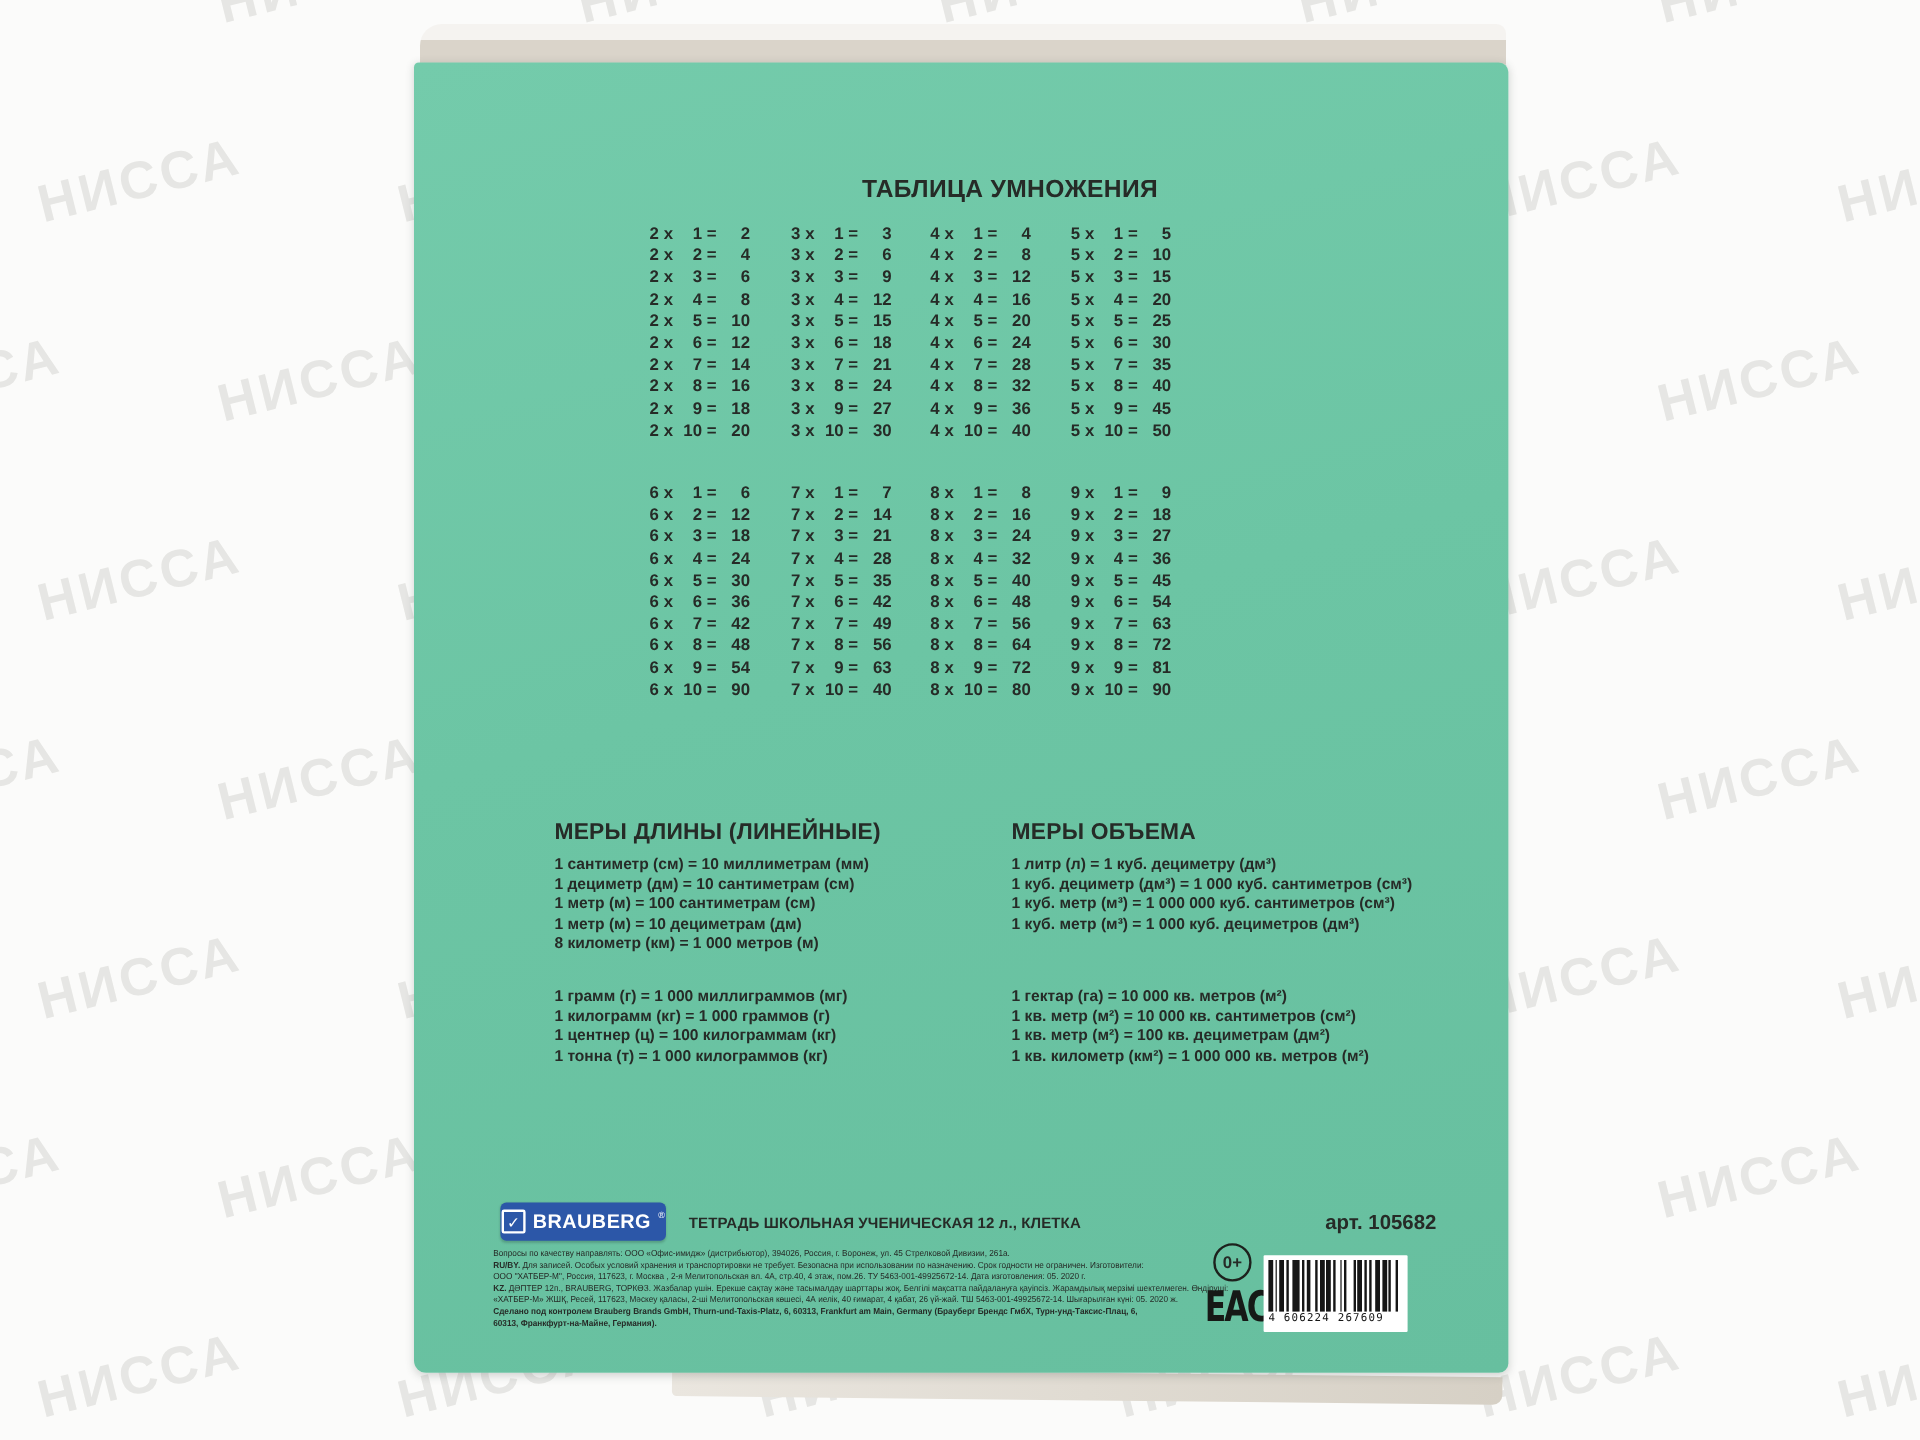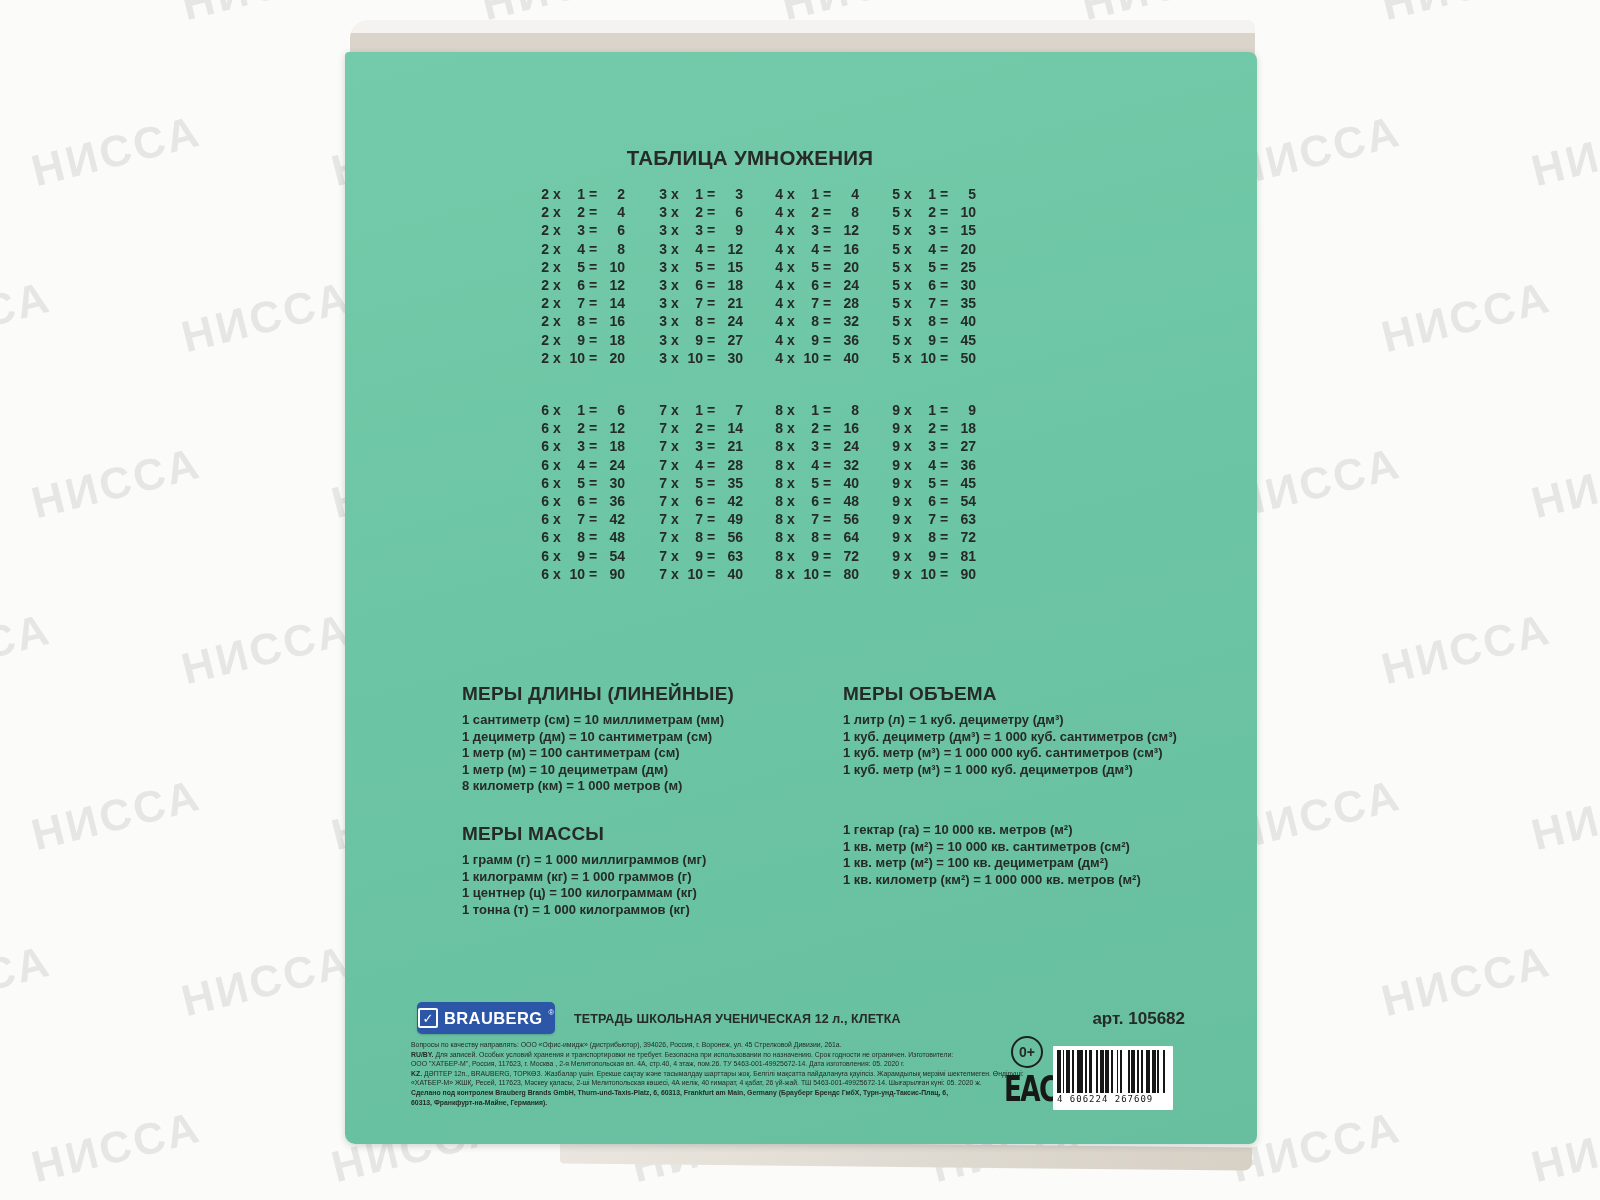--- a/index.html
+++ b/index.html
@@ -29,21 +29,21 @@
   }
   .cover{
     position:absolute;left:345px;top:52px;width:912px;height:1092px;
     background:linear-gradient(165deg,#74cbab 0%,#6cc5a4 45%,#67bf9f 100%);
     border-radius:4px 8px 8px 10px;
     box-shadow:0 2px 7px rgba(60,70,65,0.22);
   }
   .cover *{color:#262b27;}
   
   .cover-title{
-    position:absolute;left:190px;top:94px;width:430px;text-align:center;
+    position:absolute;left:190px;top:94px;width:430px;text-align:right;
     font-size:20.5px;font-weight:bold;letter-spacing:0.3px;line-height:24px;
   }
   
   .mult{position:absolute;left:190px;top:133px;width:445px;}
   .mult-group{position:relative;height:182px;margin-bottom:34px;}
   .mult-block{position:absolute;top:0;}
   .mult-row{display:flex;font-size:14px;font-weight:bold;line-height:18.2px;}
   .mult-row .f{width:14px;text-align:right;}
   .mult-row .op{width:16px;text-align:center;font-weight:bold;}
   .mult-row .m{width:20px;text-align:right;}
@@ -67,21 +67,21 @@
     width:16px;height:16px;border:2.4px solid #ffffff;border-radius:2px;
     display:flex;align-items:center;justify-content:center;flex:0 0 auto;
   }
   .check-box span{color:#ffffff;font-weight:bold;font-size:13px;line-height:1;}
   .brand-text{color:#ffffff;font-weight:bold;font-size:16.5px;letter-spacing:0.4px;}
   .brand-reg{color:#ffffff;font-size:7.5px;vertical-align:top;position:relative;top:-6px;}
   .product-label{
     position:absolute;left:229px;top:960px;
     font-size:12.5px;font-weight:bold;letter-spacing:0.1px;
   }
-  .article{position:absolute;right:72px;top:957px;font-size:17px;font-weight:bold;text-align:right;}
+  .article{position:absolute;right:60px;top:957px;font-size:17px;font-weight:bold;text-align:right;}
   
   .fineprint{
     position:absolute;left:66px;top:988px;width:640px;
     font-size:7.3px;line-height:9.6px;
     transform:scaleX(0.94);transform-origin:0 0;
   }
   .fineprint div{white-space:nowrap;}
   .fineprint .bold{font-weight:bold;}
   .fineprint b{font-weight:bold;}
   
@@ -758,21 +758,20 @@
   <div class="m-col left">
       <div class="m-section">
         <div class="m-title">МЕРЫ ДЛИНЫ (ЛИНЕЙНЫЕ)</div>
         <div class="m-line">1 сантиметр (см) = 10 миллиметрам (мм)</div>
         <div class="m-line">1 дециметр (дм) = 10 сантиметрам (см)</div>
         <div class="m-line">1 метр (м) = 100 сантиметрам (см)</div>
         <div class="m-line">1 метр (м) = 10 дециметрам (дм)</div>
         <div class="m-line">8 километр (км) = 1 000 метров (м)</div>
       </div>
       <div class="m-section">
-        <div class="m-title">МЕРЫ МАССЫ</div>
         <div class="m-line">1 грамм (г) = 1 000 миллиграммов (мг)</div>
         <div class="m-line">1 килограмм (кг) = 1 000 граммов (г)</div>
         <div class="m-line">1 центнер (ц) = 100 килограммам (кг)</div>
         <div class="m-line">1 тонна (т) = 1 000 килограммов (кг)</div>
       </div>
     </div>
   <div class="m-col right">
       <div class="m-section">
         <div class="m-title">МЕРЫ ОБЪЕМА</div>
         <div class="m-line">1 литр (л) = 1 куб. дециметру (дм³)</div>

